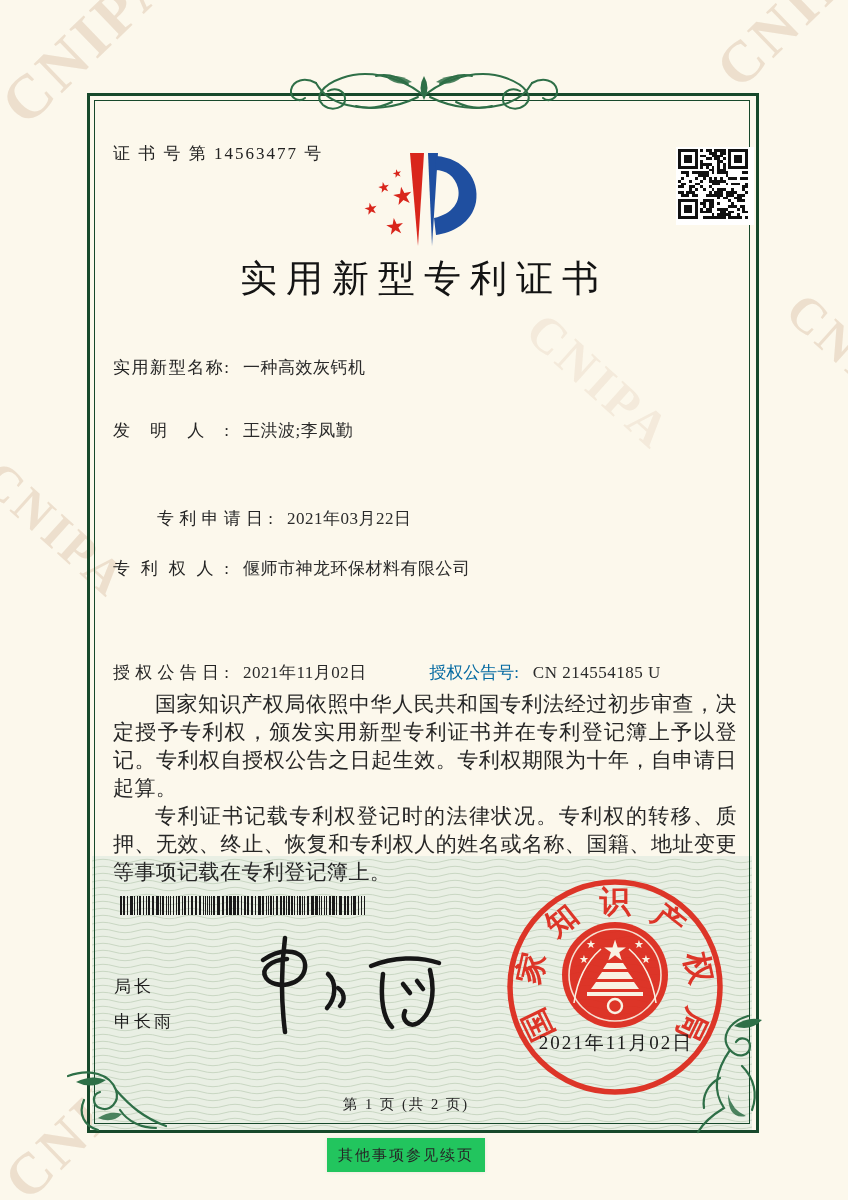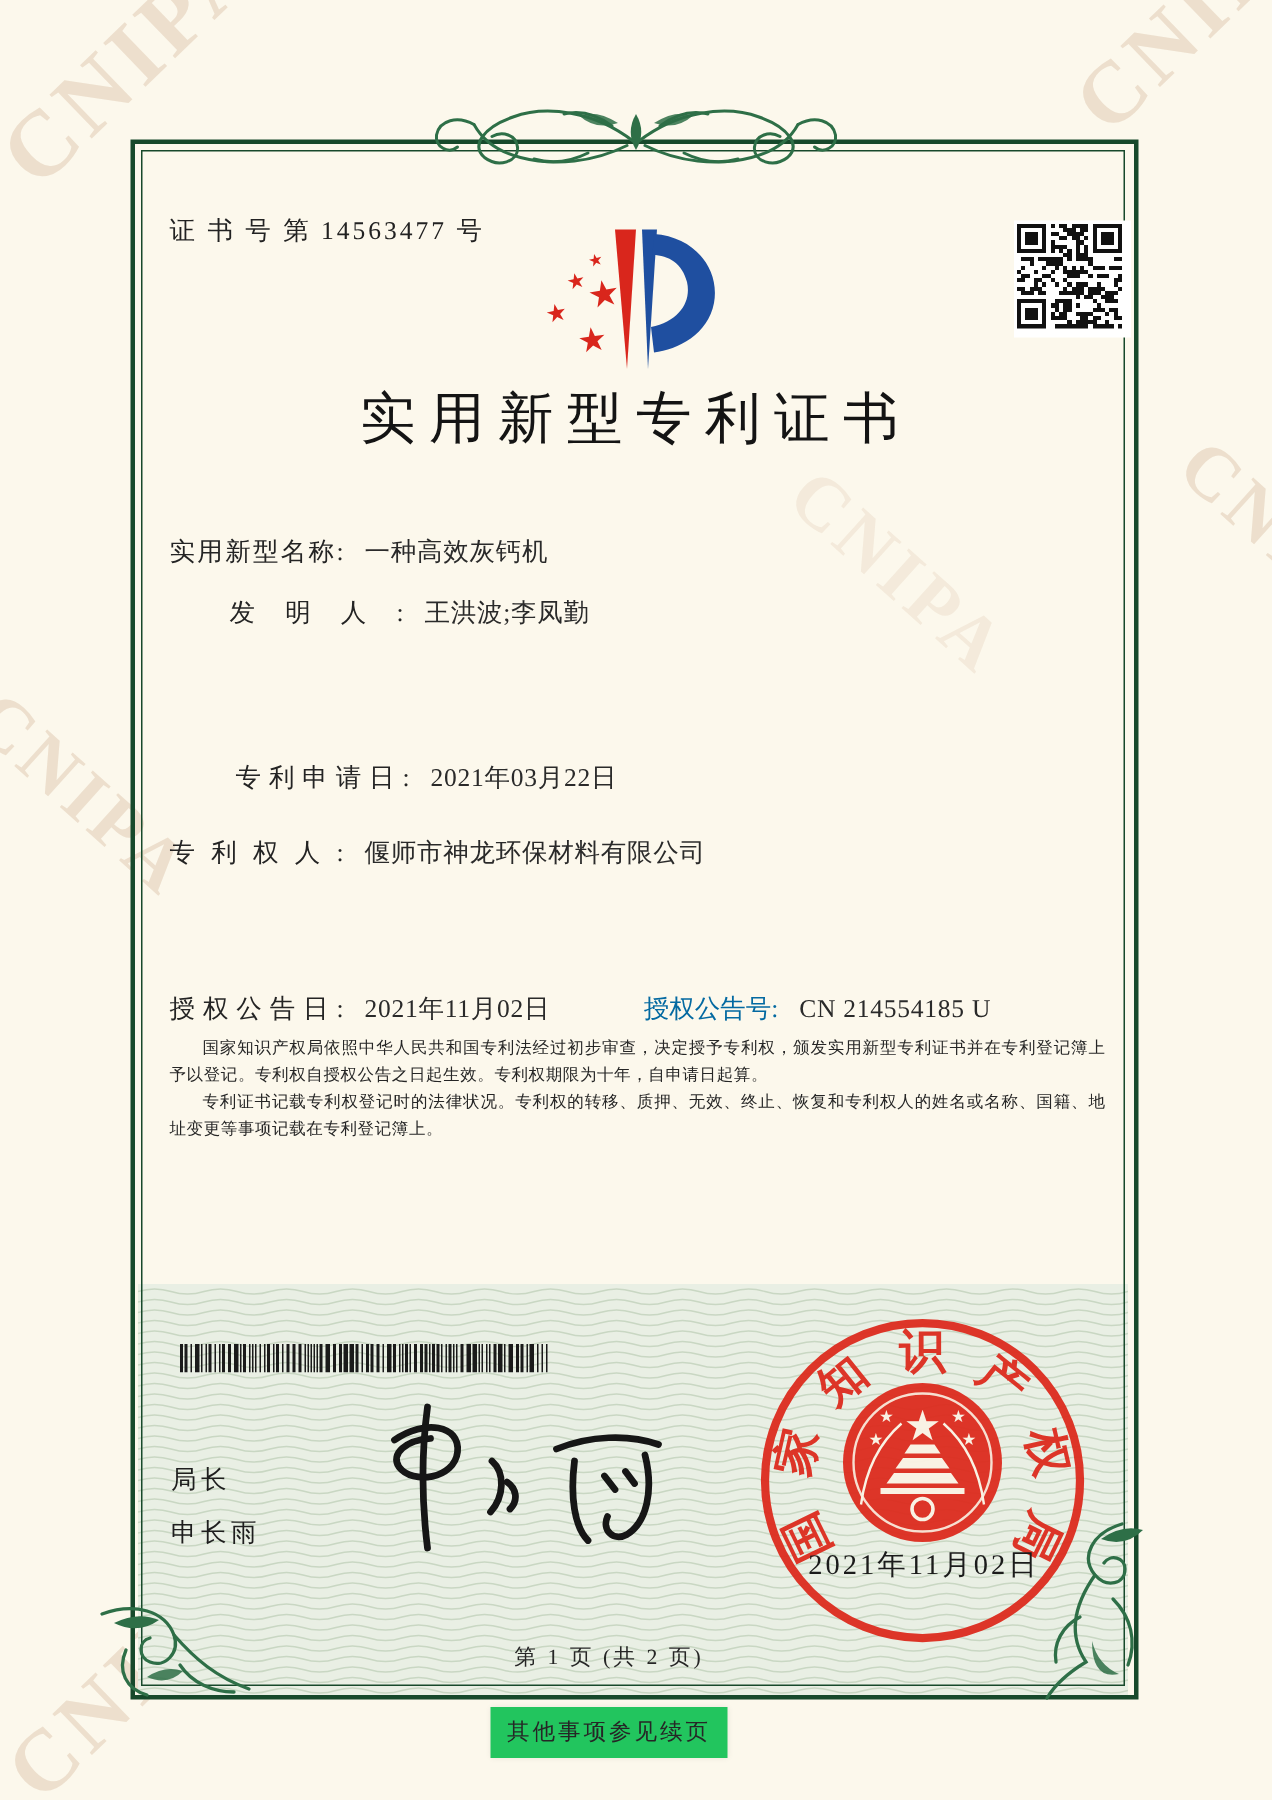--- a/index.html
+++ b/index.html
@@ -32,21 +32,21 @@
   .title{position:absolute;left:0;top:254px;width:848px;text-align:center;
       font-size:37px;font-weight:normal;color:#141414;letter-spacing:9px;z-index:5;margin:0;}
 
   .field-row{position:absolute;left:113px;width:640px;font-size:17px;color:var(--ink);z-index:5;}
   .flabel{display:inline-block;width:116px;text-align:justify;text-align-last:justify;
       vertical-align:top;color:#242424;}
   .fvalue{display:inline-block;margin-left:14px;white-space:pre;letter-spacing:.5px;color:#2a2a2a;}
   .flabel2{display:inline-block;color:#0369a1;}
 
   .paras{position:absolute;left:113px;top:690px;width:624px;z-index:5;}
-  .paras p{margin:0;font-size:11px;line-height:18px;color:#262626;
+  .paras p{margin:0;font-size:21px;line-height:28px;color:#262626;
       text-align:justify;text-indent:2em;letter-spacing:.4px;}
 
   .barcode{position:absolute;left:120px;top:896px;width:248px;height:19px;z-index:5;}
 
   .signer{position:absolute;left:114px;z-index:5;font-size:17px;color:#1e1e1e;letter-spacing:3px;}
   .signature{position:absolute;left:225px;top:928px;width:225px;height:112px;z-index:5;}
 
   .seal{position:absolute;left:498px;top:870px;width:234px;height:234px;z-index:5;opacity:.94;}
   .seal-char{font-size:31px;font-weight:bold;fill:var(--seal-red);font-family:"Liberation Serif",serif;}
   .seal-date{position:absolute;left:500px;top:1030px;width:232px;text-align:center;
@@ -489,21 +489,21 @@
         <rect x="58.8" y="67.19999999999999" width="2.8" height="2.8" fill="#111"></rect>
         <rect x="61.599999999999994" y="67.19999999999999" width="2.8" height="2.8" fill="#111"></rect>
         <rect x="67.19999999999999" y="67.19999999999999" width="2.8" height="2.8" fill="#111"></rect>
       </svg></div>
 
   <h1 class="title">实用新型专利证书</h1>
 
   <div class="field-row" style="top:356px;">
     <span class="flabel">实用新型名称:</span><span class="fvalue">一种高效灰钙机</span>
   </div>
-  <div class="field-row" style="top:397px;margin-left:40px;">
+  <div class="field-row" style="top:419px;">
     <span class="flabel">发明人:</span><span class="fvalue">王洪波;李凤勤</span>
   </div>
   <div class="field-row" style="top:507px;margin-left:44px;">
     <span class="flabel">专利申请日:</span><span class="fvalue">2021年03月22日</span>
   </div>
   <div class="field-row" style="top:557px;">
     <span class="flabel">专利权人:</span><span class="fvalue">偃师市神龙环保材料有限公司</span>
   </div>
   <div class="field-row" style="top:661px;">
     <span class="flabel">授权公告日:</span><span class="fvalue">2021年11月02日</span>

